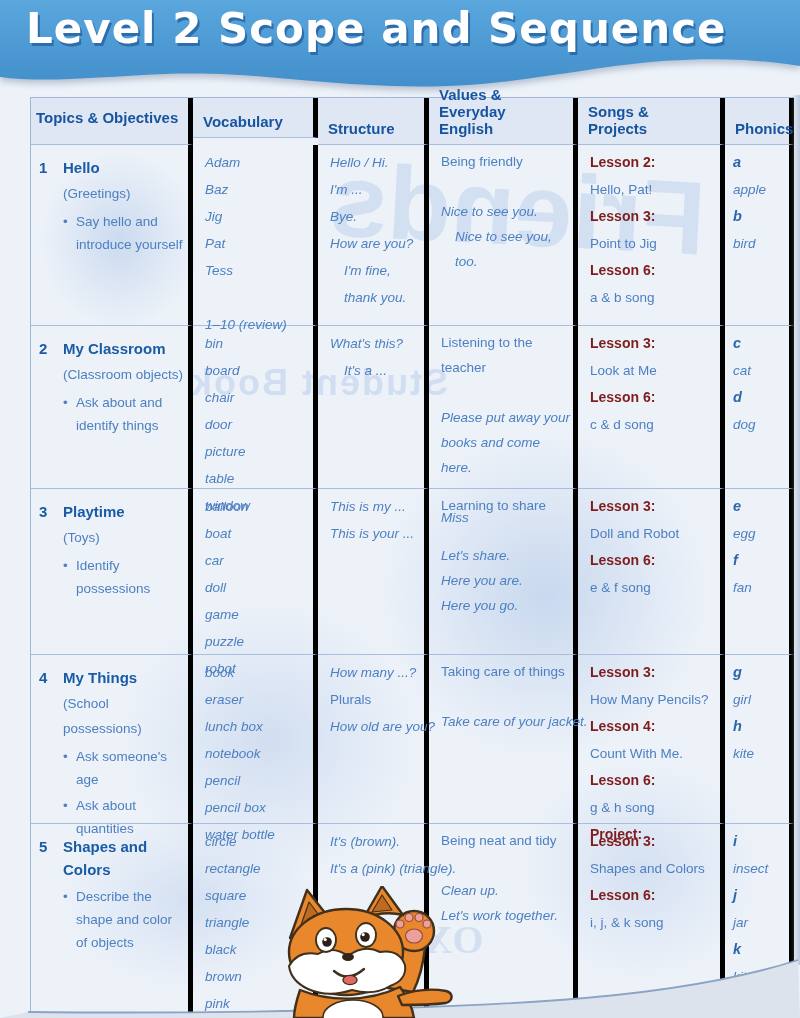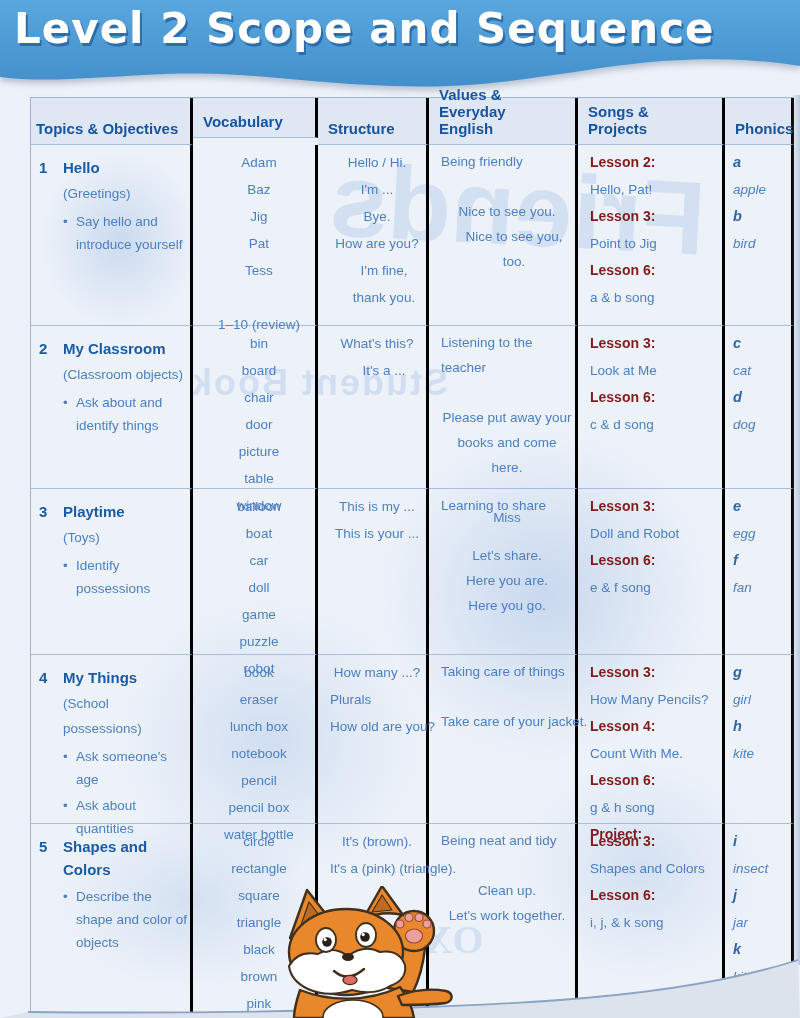--- a/index.html
+++ b/index.html
@@ -5,21 +5,21 @@
   html,body{margin:0;padding:0;background:#cfd6e0;}
   .page{
     position:relative; width:800px; height:1018px; overflow:hidden;
     background:#edf2f9;
     font-family:"Liberation Sans","DejaVu Sans",sans-serif;
   }
   
   .banner{position:absolute;left:0;top:0;width:800px;height:100px;z-index:6;pointer-events:none;}
   .banner svg{display:block;filter:drop-shadow(0 4px 3px rgba(100,120,150,.40));}
   .page-title{
-    position:absolute;left:14px;top:4px;margin:0;z-index:7;
+    position:absolute;left:26px;top:4px;margin:0;z-index:7;
     font-size:42px;font-weight:bold;letter-spacing:1px;color:#ffffff;
     text-shadow:2px 3px 0 #2e6dab;
     font-family:"DejaVu Sans","Liberation Sans",sans-serif;
   }
   
   .wm{position:absolute;z-index:1;color:#cbdaf0;pointer-events:none;user-select:none;
       font-weight:bold;transform:scaleX(-1);white-space:nowrap;}
   .wm-friends{left:330px;top:150px;font-size:104px;opacity:.75;transform:scaleX(-1) rotate(-3deg);}
   .wm-student{left:190px;top:362px;font-size:36px;letter-spacing:2px;opacity:.8;}
   .wm-oxford{left:368px;top:916px;font-size:40px;opacity:.75;font-family:"Liberation Serif","DejaVu Serif",serif;}
@@ -28,41 +28,41 @@
   .b2{left:380px;top:430px;width:330px;height:330px;background:radial-gradient(closest-side,rgba(176,199,231,.6),rgba(176,199,231,0));}
   .b3{left:120px;top:600px;width:300px;height:280px;background:radial-gradient(closest-side,rgba(182,203,233,.5),rgba(182,203,233,0));}
   .b4{left:60px;top:810px;width:260px;height:180px;background:radial-gradient(closest-side,rgba(182,203,233,.45),rgba(182,203,233,0));}
   .b5{left:520px;top:760px;width:240px;height:220px;background:radial-gradient(closest-side,rgba(182,203,233,.45),rgba(182,203,233,0));}
   
   .sstable{
     position:absolute;left:30px;top:97px;width:763px;z-index:2;
     display:grid;grid-template-columns:162px 125px 111px 149px 147px 69px;
     border-top:1px solid #9fb6d6;border-left:1px solid #9fb6d6;
   }
-  .cell{border-right:3px solid #000000;border-bottom:1px solid #a9bedd;
+  .cell{border-right:5px solid #000000;border-bottom:1px solid #a9bedd;
         box-sizing:border-box;overflow:visible;position:relative;}
   .cell.lastrow{border-bottom:none;}
   .hcell{display:flex;align-items:flex-end;padding:0 0 7px 10px;
          background:rgba(185,205,232,.28);
          font-weight:bold;font-size:15px;color:#17549f;line-height:17px;}
-  .hcell.c0{white-space:nowrap;padding-left:5px;}
+  .hcell.c0{white-space:nowrap;padding-left:5px;align-items:center;}
   .hcell.c3 .ht{max-width:125px;}
   .hcell.c4 .ht{max-width:72px;}
   .body-cell{padding:4px 2px 0 12px;font-size:13.5px;color:#4d80c2;}
   .body-cell.c0{padding-left:8px;}
   .body-cell.c5{padding-left:8px;}
   .topic-head{display:grid;grid-template-columns:24px 1fr;column-gap:0;
               font-weight:bold;font-size:15px;color:#1a5ba6;line-height:23px;padding-top:7px;}
   .subtitle{padding-left:24px;line-height:25px;margin-top:2px;}
   .objectives{margin:4px 0 0 24px;padding:0;list-style:none;}
   .objectives li{position:relative;padding-left:13px;line-height:23px;margin-top:3px;}
   .objectives li::before{content:"\2022";position:absolute;left:0;top:0;}
   .line{line-height:27px;}
   .vline{line-height:25px;}
-  .italic{text-align:center;}
+  .italic{font-style:italic;}
   .regular{font-style:normal;}
   .indent{padding-left:14px;}
   .gap27{margin-top:27px;}
   .gap12{margin-top:25px;}
   .nowrap{white-space:nowrap;}
   .song-label{font-weight:bold;color:#7f1d1d;font-size:14px;line-height:27px;}
   .song-text{line-height:27px;color:#4d80c2;}
   .ph-letter{font-weight:bold;font-style:italic;color:#2b66ad;font-size:14.5px;line-height:27px;}
   .ph-word{font-style:italic;line-height:27px;}
   

